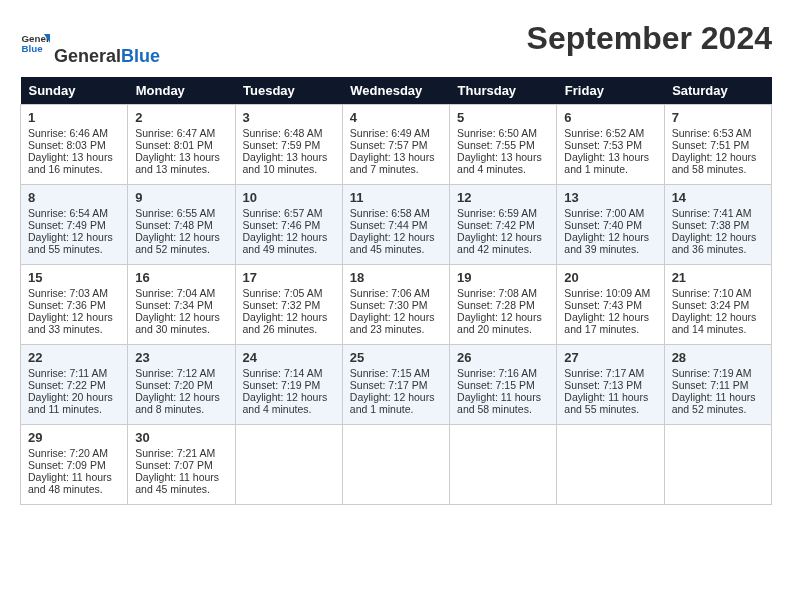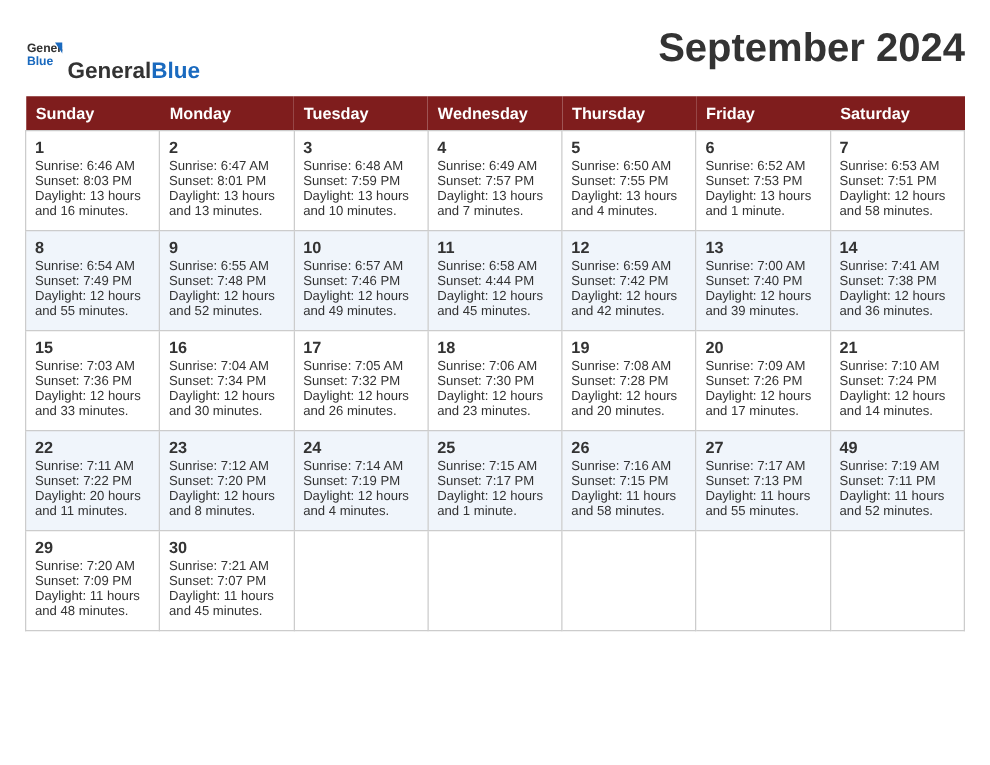--- a/index.html
+++ b/index.html
@@ -37,21 +37,21 @@
     .location-title {
       font-size: 16px;
       color: #555;
     }
     table {
       width: 100%;
       border-collapse: collapse;
       table-layout: fixed;
     }
     th {
-      background-color: #7f1d1d;
+      background-color: #0f172a;
       color: #fff;
       text-align: left;
       padding: 6px 8px;
       font-size: 13px;
       font-weight: bold;
     }
     td {
       vertical-align: top;
       padding: 5px 7px;
       border: 1px solid #ccc;
@@ -117,42 +117,42 @@
         <td><span class="day-num">3</span><span>Sunrise: 6:48 AM</span><br><span>Sunset: 7:59 PM</span><br><span>Daylight: 13 hours and 10 minutes.</span></td>
         <td><span class="day-num">4</span><span>Sunrise: 6:49 AM</span><br><span>Sunset: 7:57 PM</span><br><span>Daylight: 13 hours and 7 minutes.</span></td>
         <td><span class="day-num">5</span><span>Sunrise: 6:50 AM</span><br><span>Sunset: 7:55 PM</span><br><span>Daylight: 13 hours and 4 minutes.</span></td>
         <td><span class="day-num">6</span><span>Sunrise: 6:52 AM</span><br><span>Sunset: 7:53 PM</span><br><span>Daylight: 13 hours and 1 minute.</span></td>
         <td><span class="day-num">7</span><span>Sunrise: 6:53 AM</span><br><span>Sunset: 7:51 PM</span><br><span>Daylight: 12 hours and 58 minutes.</span></td>
       </tr>
       <tr>
         <td><span class="day-num">8</span><span>Sunrise: 6:54 AM</span><br><span>Sunset: 7:49 PM</span><br><span>Daylight: 12 hours and 55 minutes.</span></td>
         <td><span class="day-num">9</span><span>Sunrise: 6:55 AM</span><br><span>Sunset: 7:48 PM</span><br><span>Daylight: 12 hours and 52 minutes.</span></td>
         <td><span class="day-num">10</span><span>Sunrise: 6:57 AM</span><br><span>Sunset: 7:46 PM</span><br><span>Daylight: 12 hours and 49 minutes.</span></td>
-        <td><span class="day-num">11</span><span>Sunrise: 6:58 AM</span><br><span>Sunset: 4:44 PM</span><br><span>Daylight: 12 hours and 45 minutes.</span></td>
+        <td><span class="day-num">11</span><span>Sunrise: 6:58 AM</span><br><span>Sunset: 7:44 PM</span><br><span>Daylight: 12 hours and 45 minutes.</span></td>
         <td><span class="day-num">12</span><span>Sunrise: 6:59 AM</span><br><span>Sunset: 7:42 PM</span><br><span>Daylight: 12 hours and 42 minutes.</span></td>
         <td><span class="day-num">13</span><span>Sunrise: 7:00 AM</span><br><span>Sunset: 7:40 PM</span><br><span>Daylight: 12 hours and 39 minutes.</span></td>
         <td><span class="day-num">14</span><span>Sunrise: 7:41 AM</span><br><span>Sunset: 7:38 PM</span><br><span>Daylight: 12 hours and 36 minutes.</span></td>
       </tr>
       <tr>
         <td><span class="day-num">15</span><span>Sunrise: 7:03 AM</span><br><span>Sunset: 7:36 PM</span><br><span>Daylight: 12 hours and 33 minutes.</span></td>
         <td><span class="day-num">16</span><span>Sunrise: 7:04 AM</span><br><span>Sunset: 7:34 PM</span><br><span>Daylight: 12 hours and 30 minutes.</span></td>
         <td><span class="day-num">17</span><span>Sunrise: 7:05 AM</span><br><span>Sunset: 7:32 PM</span><br><span>Daylight: 12 hours and 26 minutes.</span></td>
         <td><span class="day-num">18</span><span>Sunrise: 7:06 AM</span><br><span>Sunset: 7:30 PM</span><br><span>Daylight: 12 hours and 23 minutes.</span></td>
         <td><span class="day-num">19</span><span>Sunrise: 7:08 AM</span><br><span>Sunset: 7:28 PM</span><br><span>Daylight: 12 hours and 20 minutes.</span></td>
-        <td><span class="day-num">20</span><span>Sunrise: 7:09 AM</span><br><span>Sunset: 7:26 PM</span><br><span>Daylight: 12 hours and 17 minutes.</span></td>
-        <td><span class="day-num">21</span><span>Sunrise: 7:10 AM</span><br><span>Sunset: 7:24 PM</span><br><span>Daylight: 12 hours and 14 minutes.</span></td>
+        <td><span class="day-num">20</span><span>Sunrise: 10:09 AM</span><br><span>Sunset: 7:43 PM</span><br><span>Daylight: 12 hours and 17 minutes.</span></td>
+        <td><span class="day-num">21</span><span>Sunrise: 7:10 AM</span><br><span>Sunset: 3:24 PM</span><br><span>Daylight: 12 hours and 14 minutes.</span></td>
       </tr>
       <tr>
         <td><span class="day-num">22</span><span>Sunrise: 7:11 AM</span><br><span>Sunset: 7:22 PM</span><br><span>Daylight: 20 hours and 11 minutes.</span></td>
         <td><span class="day-num">23</span><span>Sunrise: 7:12 AM</span><br><span>Sunset: 7:20 PM</span><br><span>Daylight: 12 hours and 8 minutes.</span></td>
         <td><span class="day-num">24</span><span>Sunrise: 7:14 AM</span><br><span>Sunset: 7:19 PM</span><br><span>Daylight: 12 hours and 4 minutes.</span></td>
         <td><span class="day-num">25</span><span>Sunrise: 7:15 AM</span><br><span>Sunset: 7:17 PM</span><br><span>Daylight: 12 hours and 1 minute.</span></td>
         <td><span class="day-num">26</span><span>Sunrise: 7:16 AM</span><br><span>Sunset: 7:15 PM</span><br><span>Daylight: 11 hours and 58 minutes.</span></td>
         <td><span class="day-num">27</span><span>Sunrise: 7:17 AM</span><br><span>Sunset: 7:13 PM</span><br><span>Daylight: 11 hours and 55 minutes.</span></td>
-        <td><span class="day-num">49</span><span>Sunrise: 7:19 AM</span><br><span>Sunset: 7:11 PM</span><br><span>Daylight: 11 hours and 52 minutes.</span></td>
+        <td><span class="day-num">28</span><span>Sunrise: 7:19 AM</span><br><span>Sunset: 7:11 PM</span><br><span>Daylight: 11 hours and 52 minutes.</span></td>
       </tr>
       <tr>
         <td><span class="day-num">29</span><span>Sunrise: 7:20 AM</span><br><span>Sunset: 7:09 PM</span><br><span>Daylight: 11 hours and 48 minutes.</span></td>
         <td><span class="day-num">30</span><span>Sunrise: 7:21 AM</span><br><span>Sunset: 7:07 PM</span><br><span>Daylight: 11 hours and 45 minutes.</span></td>
         <td class="empty-cell"></td>
         <td class="empty-cell"></td>
         <td class="empty-cell"></td>
         <td class="empty-cell"></td>
         <td class="empty-cell"></td>
       </tr>

